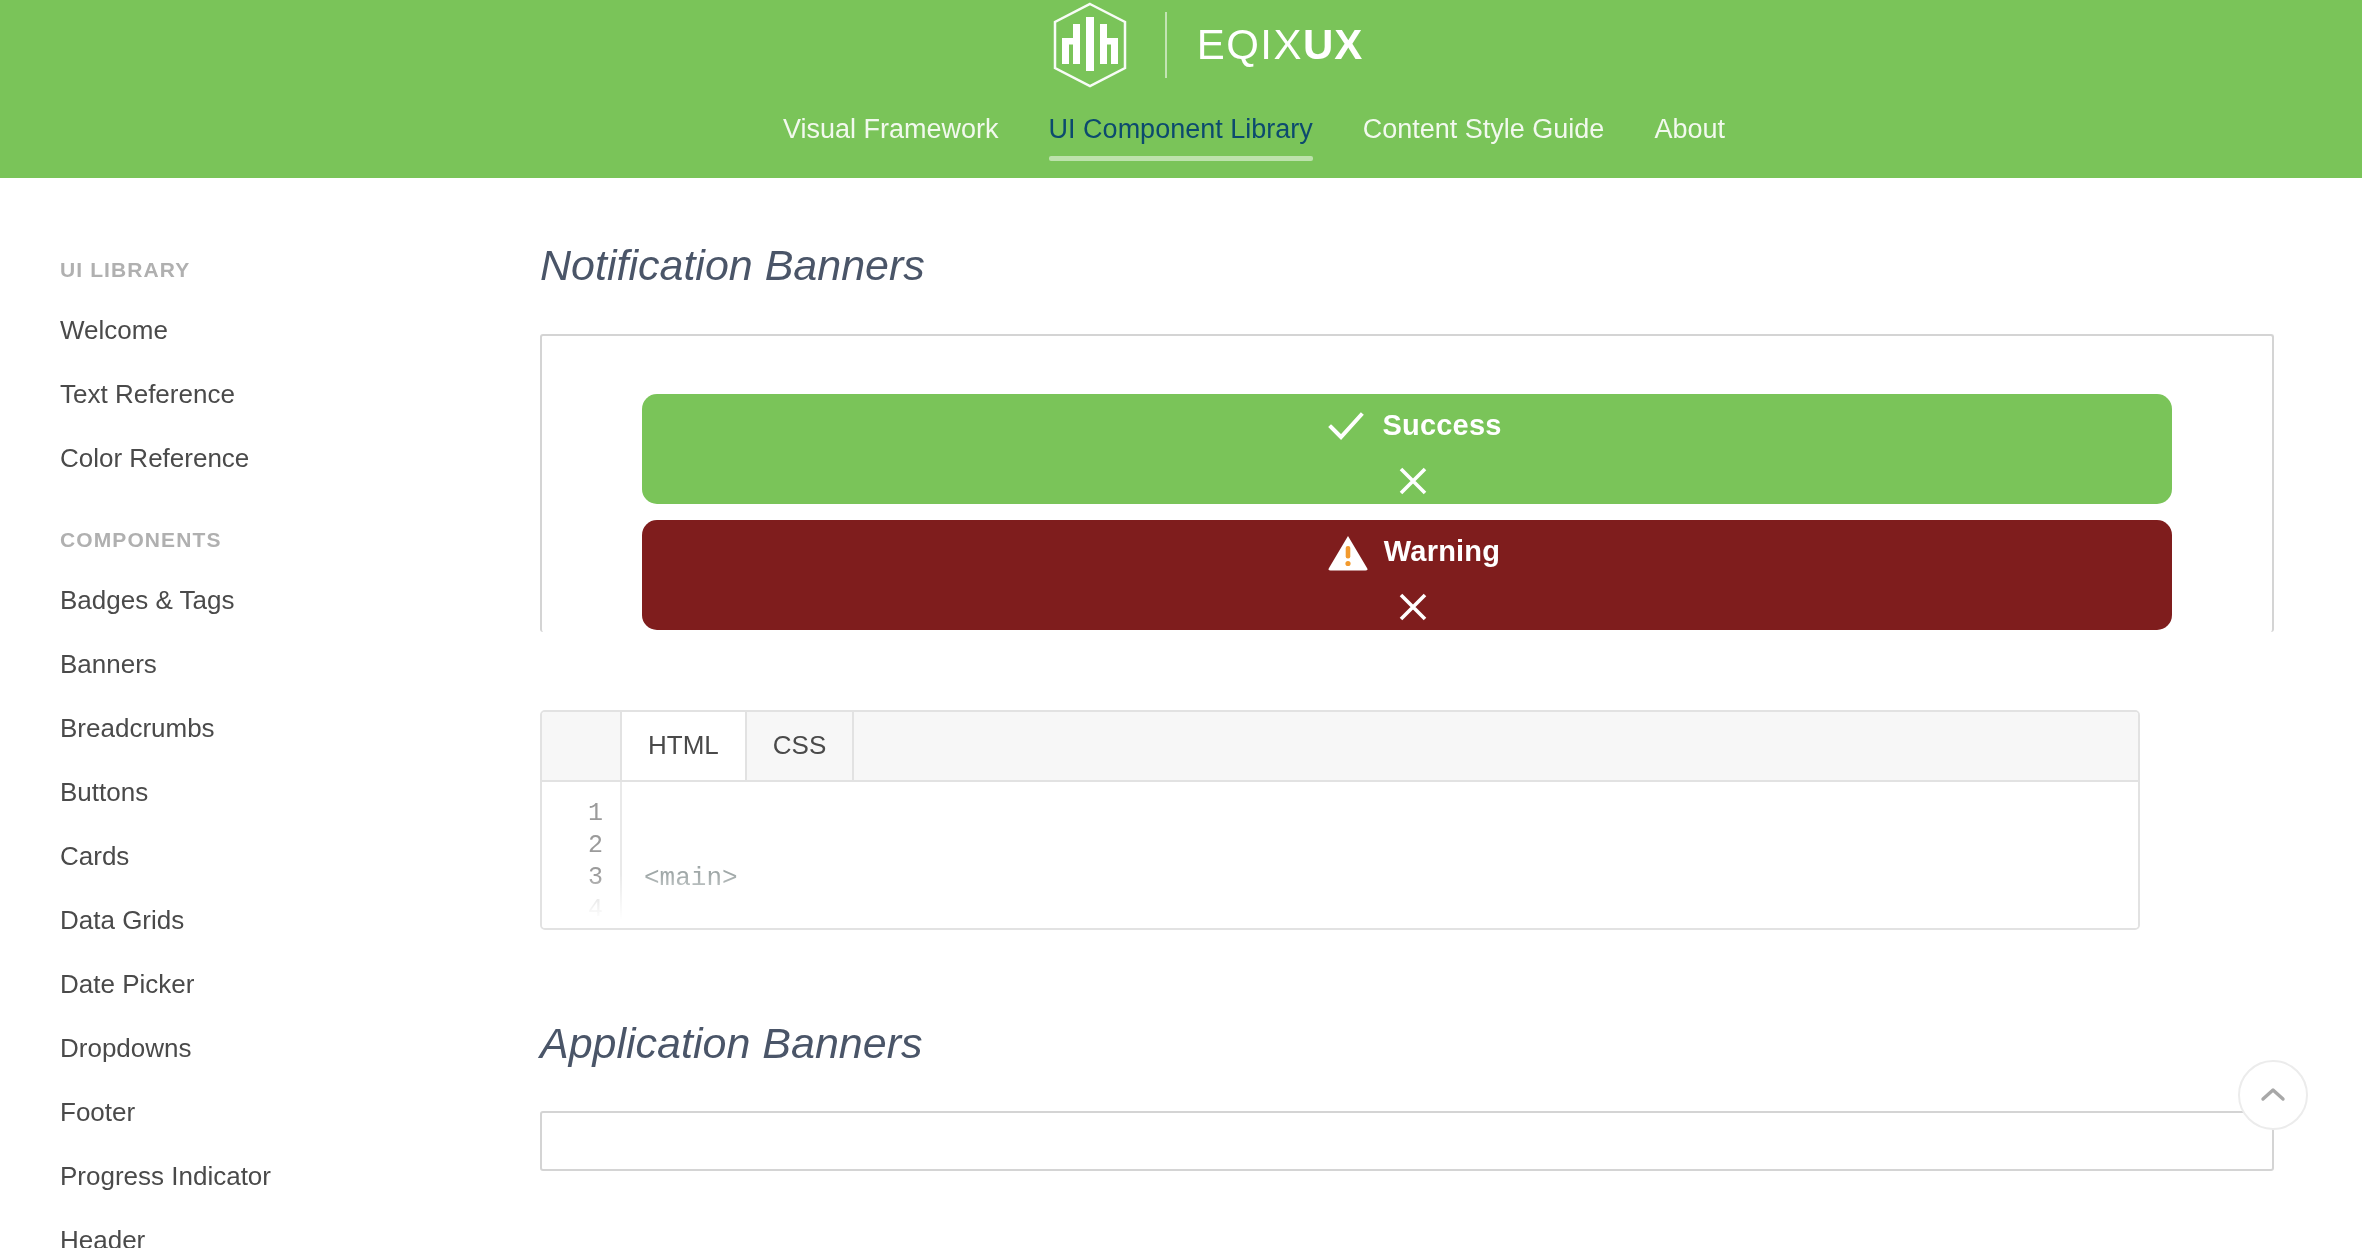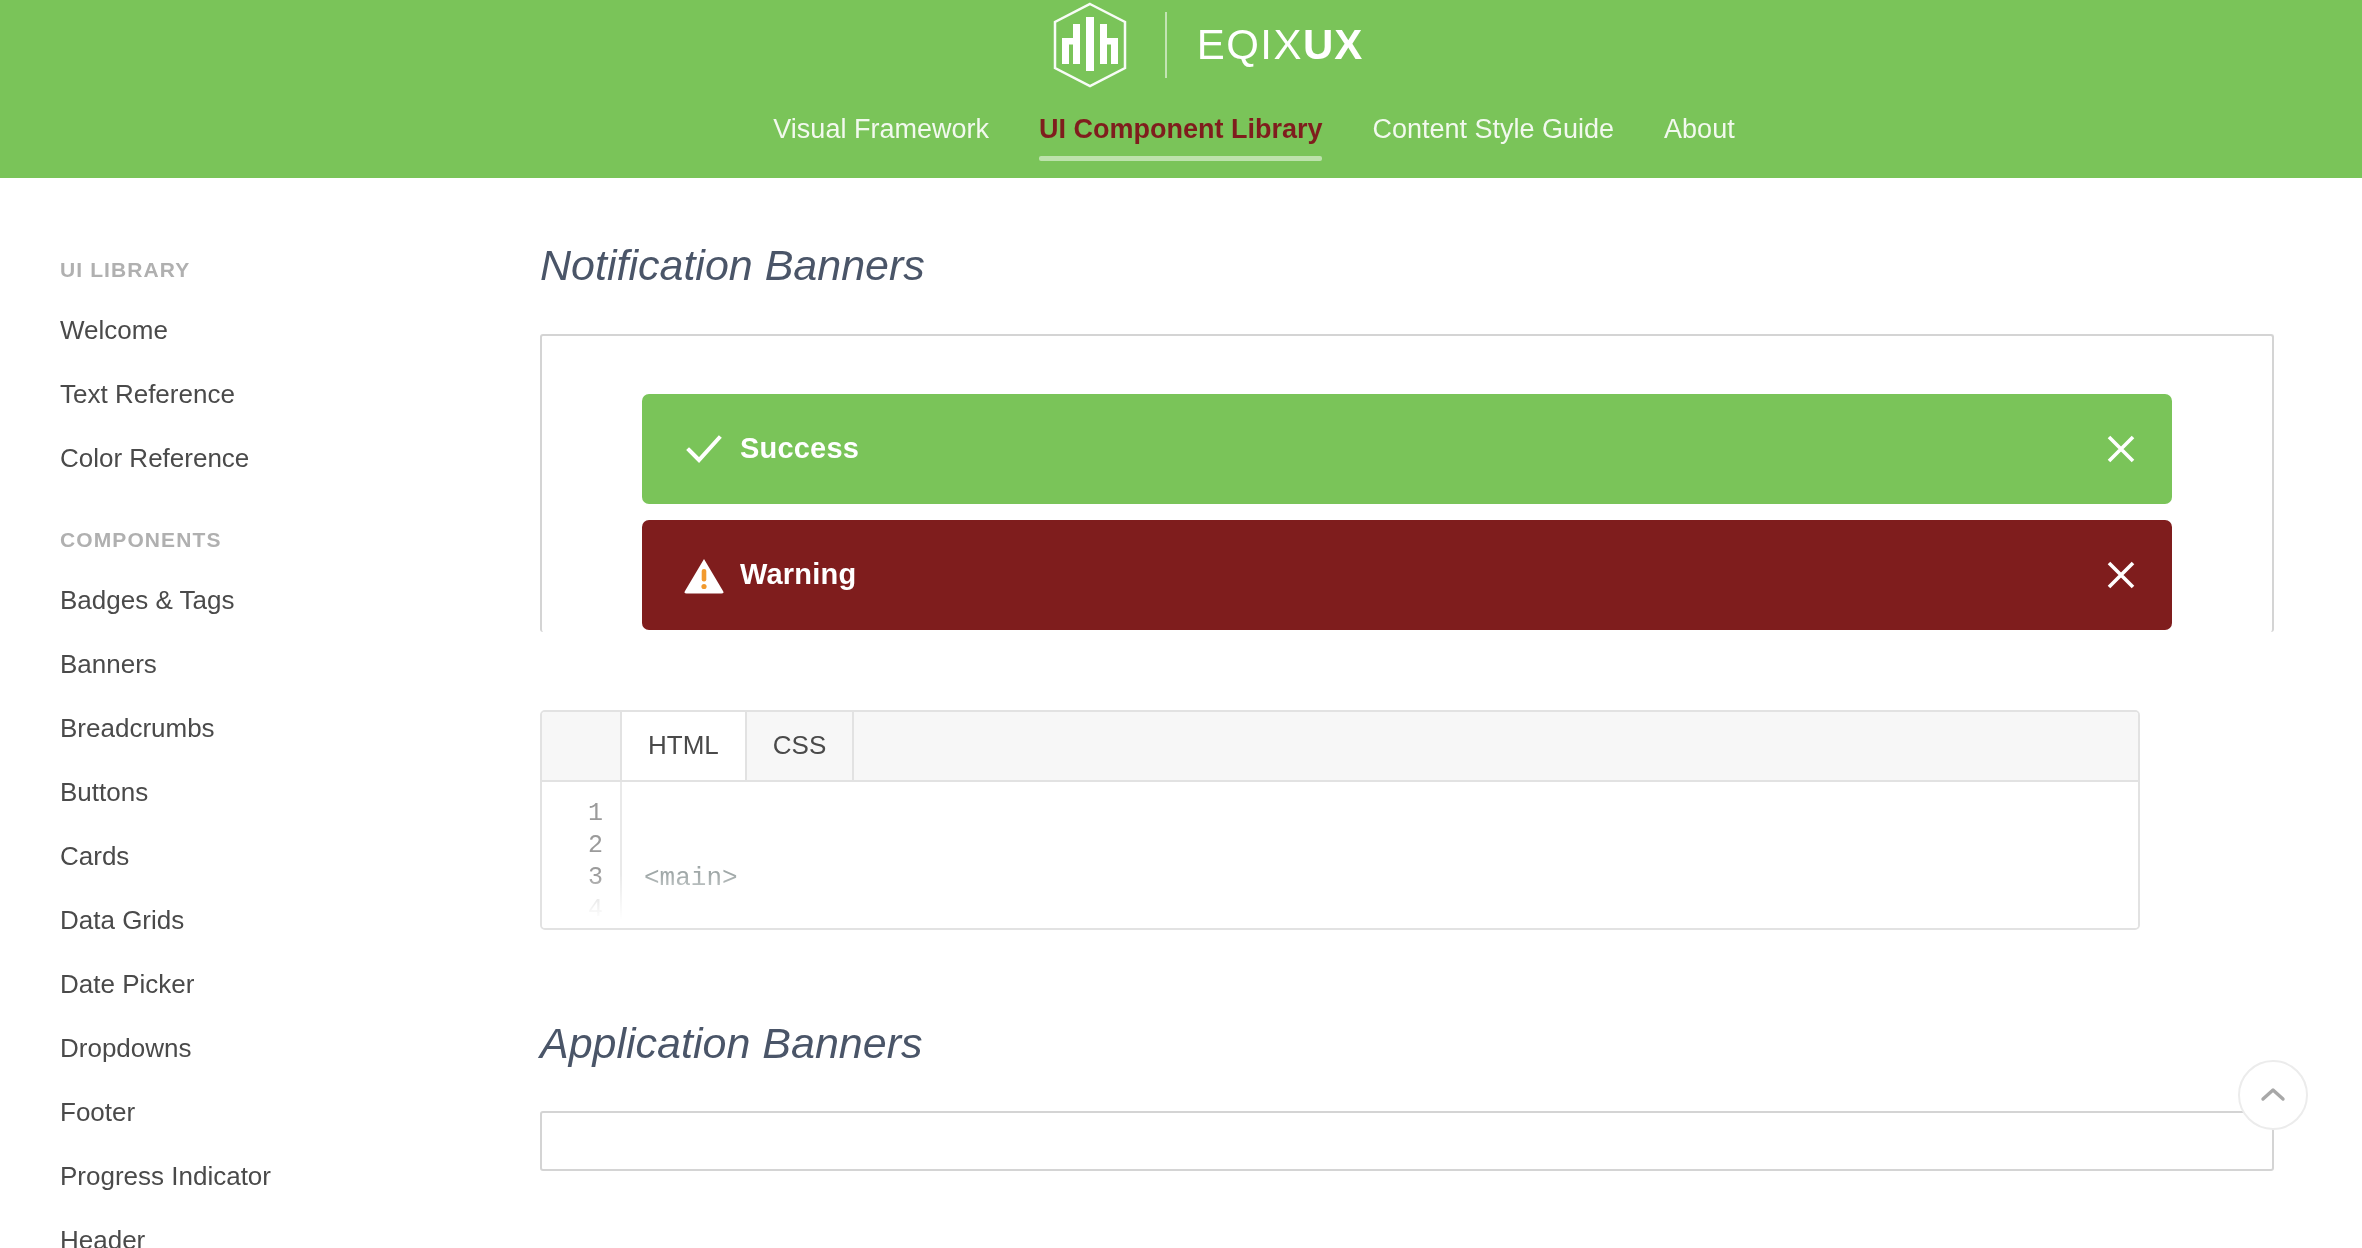--- a/index.html
+++ b/index.html
@@ -66,22 +66,22 @@
     font-weight: 400;
     padding: 8px 0 16px 0;
     margin-right: 50px;
     white-space: nowrap;
     cursor: pointer;
     text-decoration: none;
   }
   .nav-item:last-child { margin-right: 0; }
 
   .nav-item.active {
-    color: #7f1d1d;
-    font-weight: 700;
+    color: #0c4a6e;
+    font-weight: 400;
   }
   .nav-item.active::after {
     content: "";
     position: absolute;
     left: 0; right: 0;
     bottom: 0;
     height: 5px;
     background: rgba(255,255,255,0.5);
     border-radius: 2px;
   }
@@ -148,25 +148,26 @@
     border-radius: 3px;
     background: #ffffff;
     padding: 58px 100px;
     overflow: hidden;
   }
   .demo-card.clipped { height: 298px; border-bottom: none; }
 
   
   .banner {
     height: 110px;
-    border-radius: 7px;
+    border-radius: 15px;
     display: flex;
     align-items: center;
     padding: 0 28px 0 40px;
     color: #ffffff;
+    flex-direction: column;
   }
   .banner + .banner { margin-top: 16px; }
 
   .banner-success { background: #7ac459; }
   .banner-warning { background: #7f1d1d; }
 
   .banner-body {
     display: flex;
     align-items: center;
     flex: 1 1 auto;

